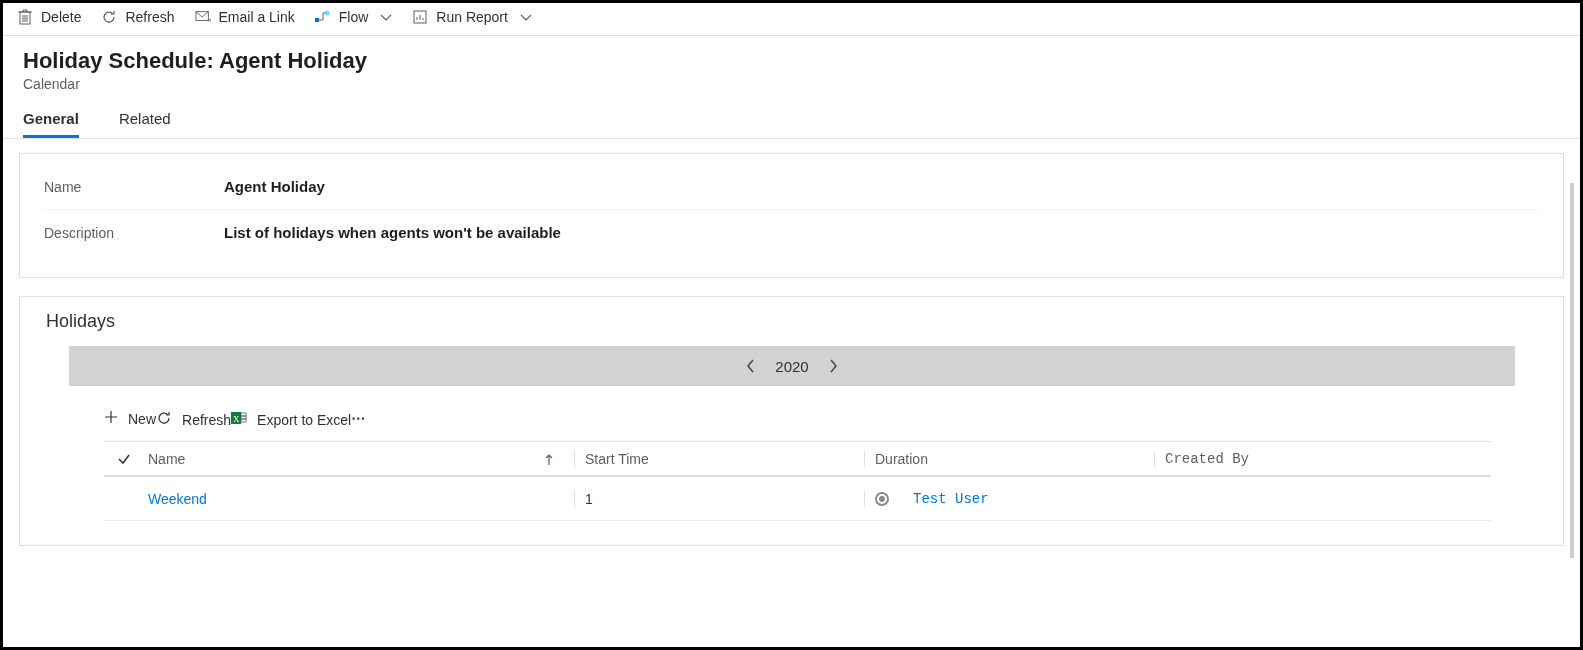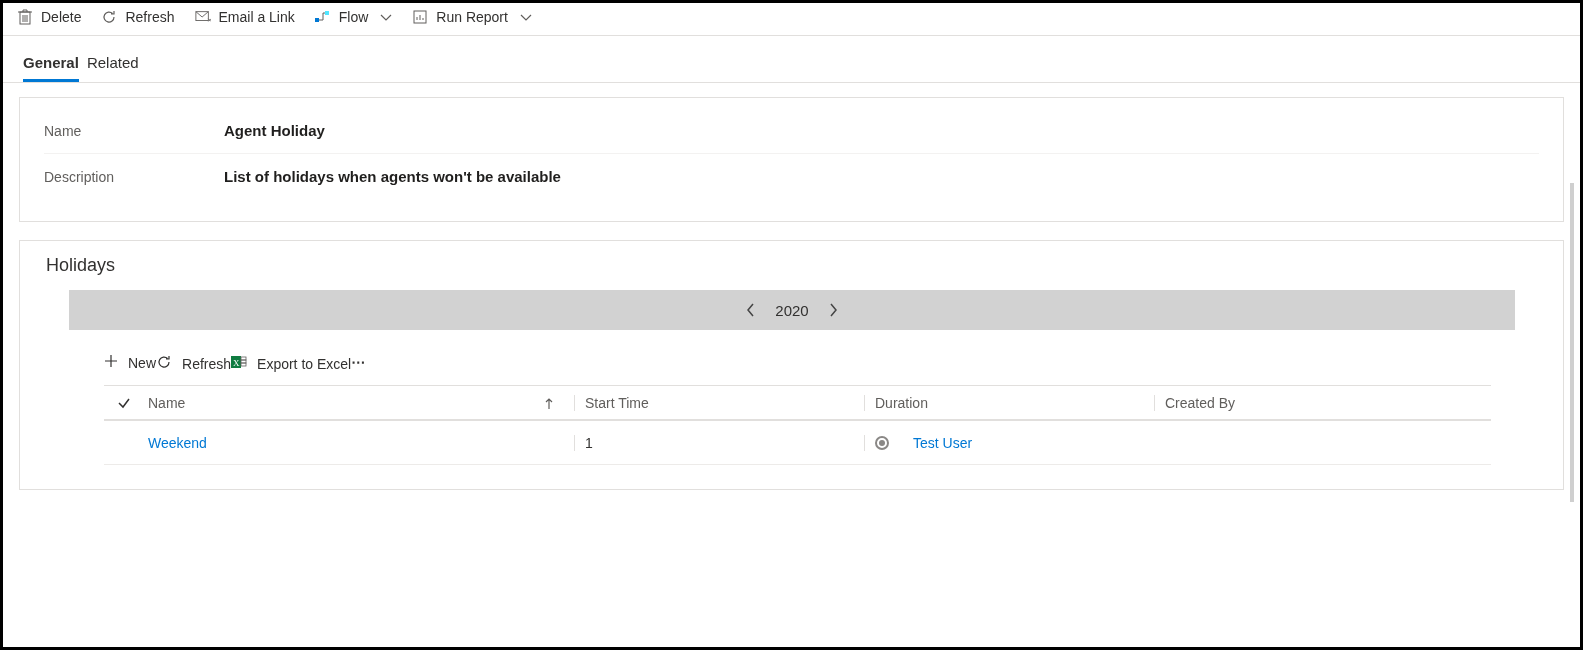--- a/index.html
+++ b/index.html
@@ -35,21 +35,21 @@
       font-weight: 600;
       color: #201f1e;
     }
     .page-subtitle {
       font-size: 14px;
       color: #605e5c;
       margin-top: 2px;
     }
     .tabs {
       display: flex;
-      gap: 8px;
+      gap: 40px;
       padding: 18px 20px 0 20px;
       border-bottom: 1px solid #e1dfdd;
     }
     .tab {
       padding-bottom: 8px;
       cursor: pointer;
       font-size: 15px;
       color: #323130;
     }
     .tab.active {
@@ -118,21 +118,21 @@
       border-bottom: 2px solid #e1dfdd;
       height: 36px;
       color: #605e5c;
       font-size: 14px;
     }
     .col-check { width: 40px; display:flex; justify-content:center; }
     .col-name { flex: 0 0 430px; padding-left: 4px; position:relative; }
     .col-name .sort-up { position:absolute; right:20px; top:2px; }
     .col-start { flex: 0 0 290px; border-left:1px solid #e1dfdd; padding-left:10px;}
     .col-dur { flex: 0 0 290px; border-left:1px solid #e1dfdd; padding-left:10px;}
-    .col-created { flex: 1; border-left:1px solid #e1dfdd; padding-left:10px;}
+    .col-created { flex: 1; border-left:1px solid #e1dfdd; padding-left:10px;font-family:Liberation Mono, monospace;}
     .tbl-row {
       display: flex;
       align-items: center;
       height: 44px;
       border-bottom: 1px solid #edebe9;
       font-size: 14px;
     }
     .link { color: #0078d4; cursor: pointer; }
     .user-cell { display:flex; align-items:center; gap:24px; }
     .user-dot {
@@ -204,20 +204,24 @@
       </span>
       <span>Run Report</span>
       <span class="chev-down">
         <svg width="12" height="8" viewBox="0 0 12 8" stroke="#605e5c" fill="none" stroke-width="1.2">
             <path d="M1 1 L6 6 L11 1"></path>
           </svg>
       </span>
     </div>
   </div>
 
+  <div class="page-header">
+    <div class="page-title">Holiday Schedule: Agent Holiday</div>
+    <div class="page-subtitle">Calendar</div>
+  </div>
 
   <div class="tabs">
     <div class="tab active">General</div>
     <div class="tab">Related</div>
   </div>
 
   <div class="content">
 
     <div class="card">
       <div class="field-row">

